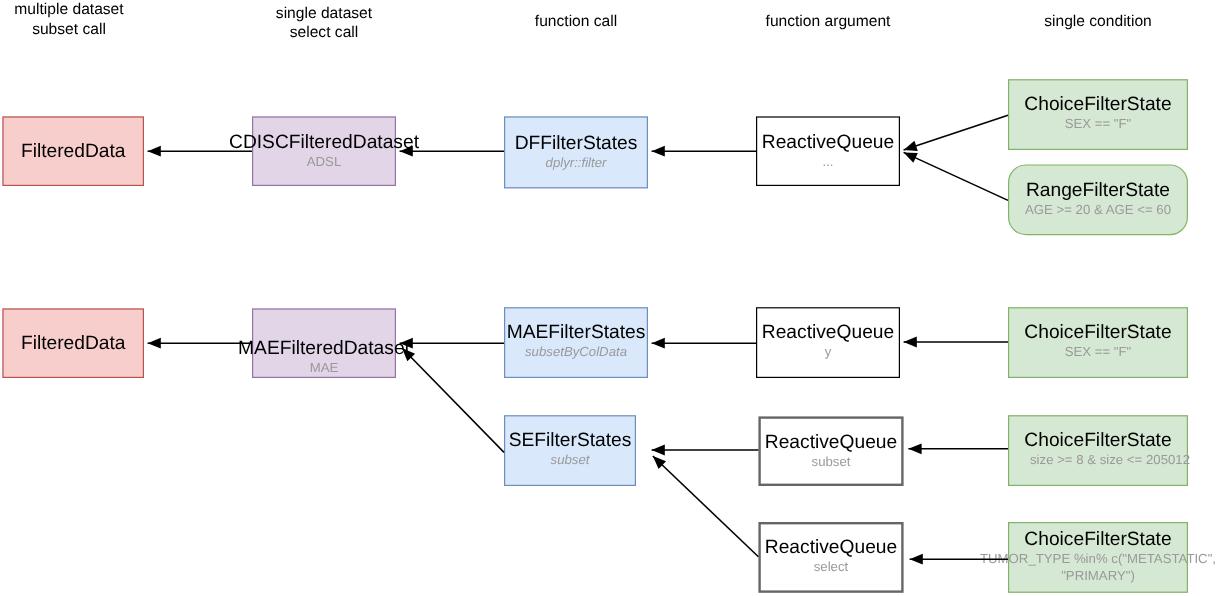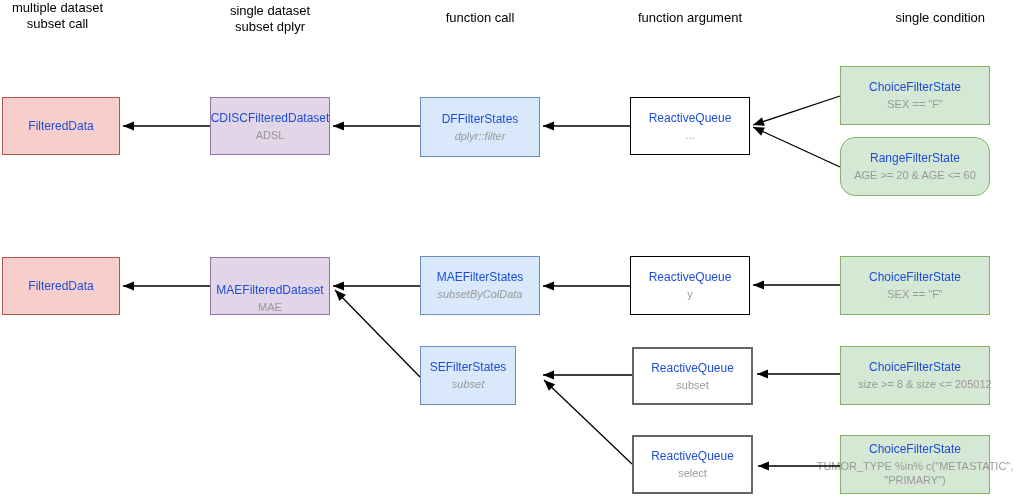--- a/index.html
+++ b/index.html
@@ -27,23 +27,23 @@
     background: #ffffff;
     display: flex;
     flex-direction: column;
     justify-content: center;
     align-items: center;
     text-align: center;
     overflow: visible;
   }
   .node.border-thick { border-width: 2px; }
   .node .label {
-    font-size: 12px;
+    font-size: 16px;
     line-height: 15px;
-    color: #1d4ed8;
+    color: #000000;
     white-space: nowrap;
   }
   .node .sub {
     font-size: 11px;
     line-height: 14px;
     margin-top: 2px;
     white-space: pre;
     text-align: center;
   }
   .node .sub.italic { font-style: italic; }
@@ -56,24 +56,24 @@
   .edges-layer line { stroke: #000000; stroke-width: 1.3; }
 </style>
 </head>
 <body>
 
 <div class="diagram-canvas">
 
   <div class="col-header" style="left:0; top:3; width:115px;">multiple dataset
 subset call</div>
   <div class="col-header" style="left:210px; top:3px; width:120px;">single dataset
-subset dplyr</div>
+select call</div>
   <div class="col-header" style="left:420px; top:10px; width:120px;">function call</div>
   <div class="col-header" style="left:620px; top:10px; width:140px;">function argument</div>
-  <div class="col-header" style="left:845px; top:10px; width:140px;text-align:right;">single condition</div>
+  <div class="col-header" style="left:845px; top:10px; width:140px;">single condition</div>
 
   <div class="node" style="left: 2px; top: 97px; width: 118px; height: 58px; background-color: rgb(248, 206, 204); border-color: rgb(184, 84, 80);">
     <span class="label">FilteredData</span>
   </div>
   <div class="node" style="left: 210px; top: 97px; width: 120px; height: 58px; background-color: rgb(225, 213, 231); border-color: rgb(150, 115, 166);">
     <span class="label">CDISCFilteredDataset</span>
     <span class="sub" style="color: rgb(153, 153, 153);">ADSL</span>
   </div>
   <div class="node" style="left: 420px; top: 97px; width: 120px; height: 60px; background-color: rgb(218, 232, 252); border-color: rgb(108, 142, 191);">
     <span class="label">DFFilterStates</span>
@@ -105,21 +105,21 @@
   </div>
   <div class="node" style="left: 630px; top: 256px; width: 120px; height: 59px; background-color: rgb(255, 255, 255); border-color: rgb(0, 0, 0);">
     <span class="label">ReactiveQueue</span>
     <span class="sub" style="color: rgb(153, 153, 153);">y</span>
   </div>
   <div class="node" style="left: 840px; top: 256px; width: 150px; height: 59px; background-color: rgb(213, 232, 212); border-color: rgb(130, 179, 102);">
     <span class="label">ChoiceFilterState</span>
     <span class="sub" style="color: rgb(153, 153, 153);">SEX == "F"</span>
   </div>
 
-  <div class="node" style="left: 420px; top: 346px; width: 96px; height: 59px; background-color: rgb(218, 232, 252); border-color: rgb(108, 142, 191);">
+  <div class="node" style="left: 420px; top: 346px; width: 110px; height: 59px; background-color: rgb(218, 232, 252); border-color: rgb(108, 142, 191);">
     <span class="label">SEFilterStates</span>
     <span class="sub italic" style="color: rgb(153, 153, 153);">subset</span>
   </div>
   <div class="node border-thick" style="left: 632px; top: 347px; width: 121px; height: 58px; background-color: rgb(255, 255, 255); border-color: rgb(102, 102, 102);">
     <span class="label">ReactiveQueue</span>
     <span class="sub" style="color: rgb(153, 153, 153);">subset</span>
   </div>
   <div class="node" style="left: 840px; top: 346px; width: 150px; height: 59px; background-color: rgb(213, 232, 212); border-color: rgb(130, 179, 102);">
     <span class="label">ChoiceFilterState</span>
     <span class="sub" style="color: rgb(153, 153, 153); margin-left: 20px;">size &gt;= 8 &amp; size &lt;= 205012</span>

